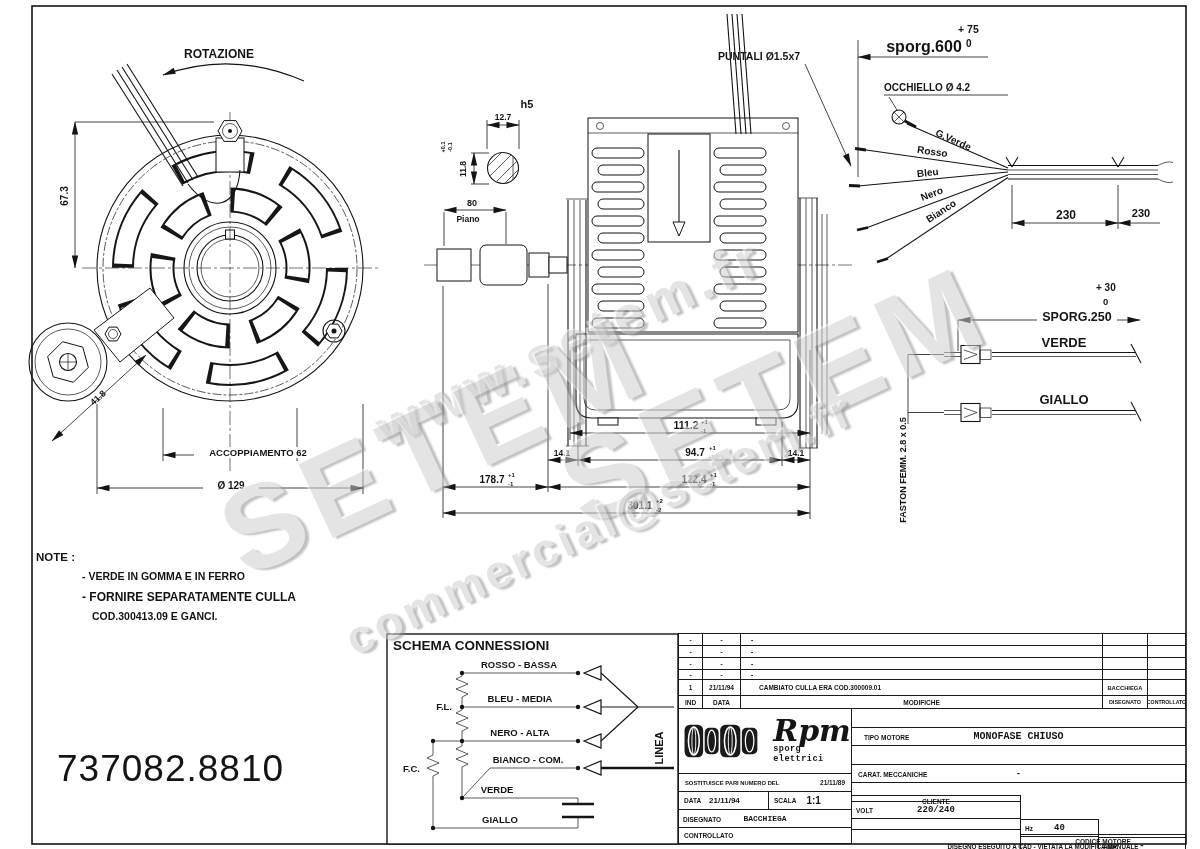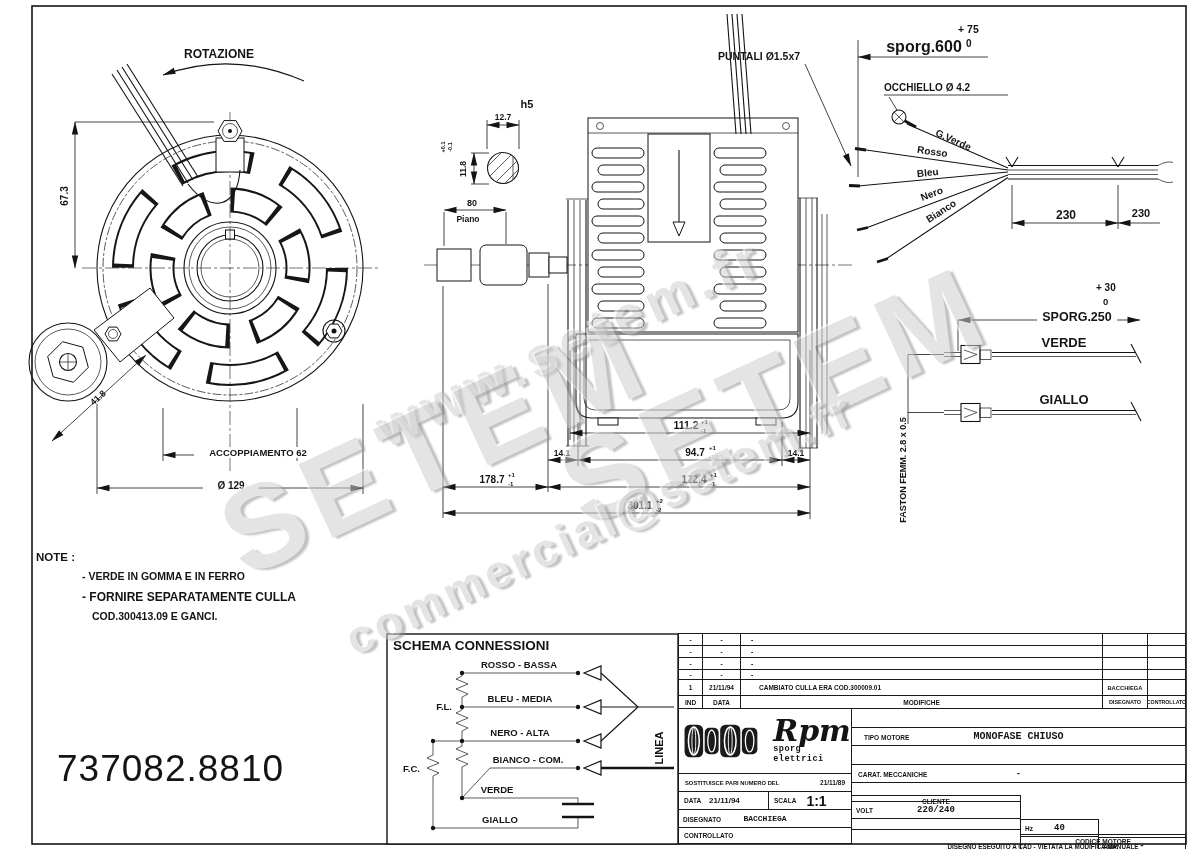--- a/index.html
+++ b/index.html
@@ -498,21 +498,21 @@
       <span class="tl" style="font-size:5.8px">SOSTITUISCE PARI NUMERO DEL</span>
       <span class="tl">21/11/89</span>
     </div>
 
     <div class="cell" style="left:0;top:158px;width:91px;height:19px;padding-left:5px;gap:8px;">
       <span class="tl">DATA</span>
         <span class="tv" style="font-size:8px">21/11/94</span>
     </div>
     <div class="cell" style="left:90px;top:158px;width:84px;height:19px;padding-left:5px;gap:10px;">
       <span class="tl">SCALA</span>
-        <span class="tv" style="font-size:14px">1:1</span>
+        <span class="tv" style="font-size:10px">1:1</span>
     </div>
 
     <div class="cell cellrel" style="left:0;top:176px;width:174px;height:19px;">
       <span class="tl lblL">DISEGNATO</span>
       <span class="tv valC" style="font-size:8px">BACCHIEGA</span>
     </div>
 
     <div class="cell" style="left:0;top:194px;width:174px;height:17px;padding-left:5px;">
       <span class="tl">CONTROLLATO</span>
     </div>

